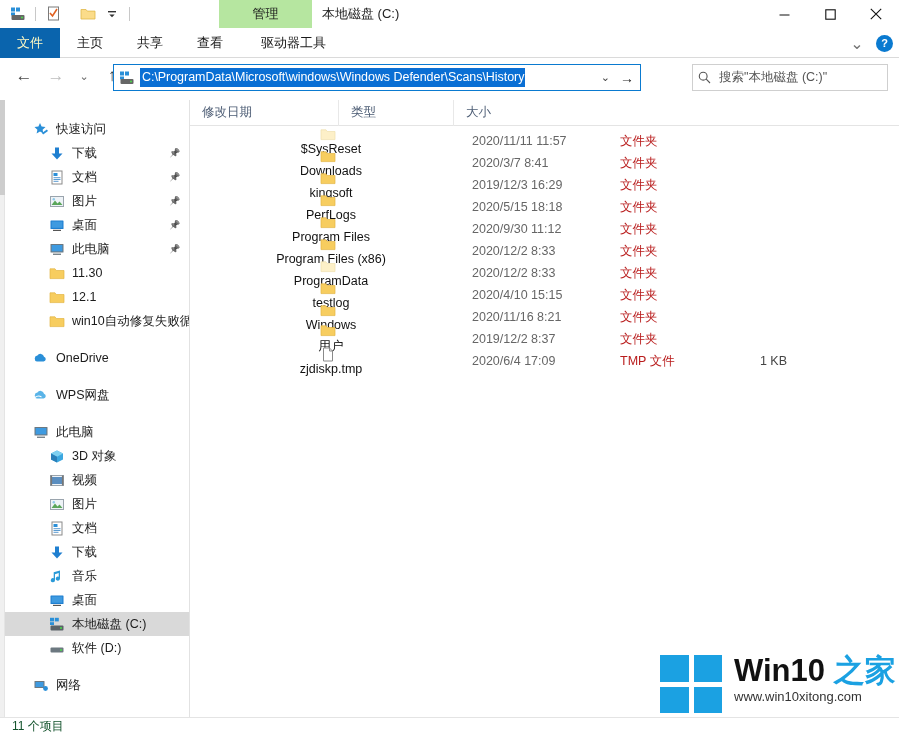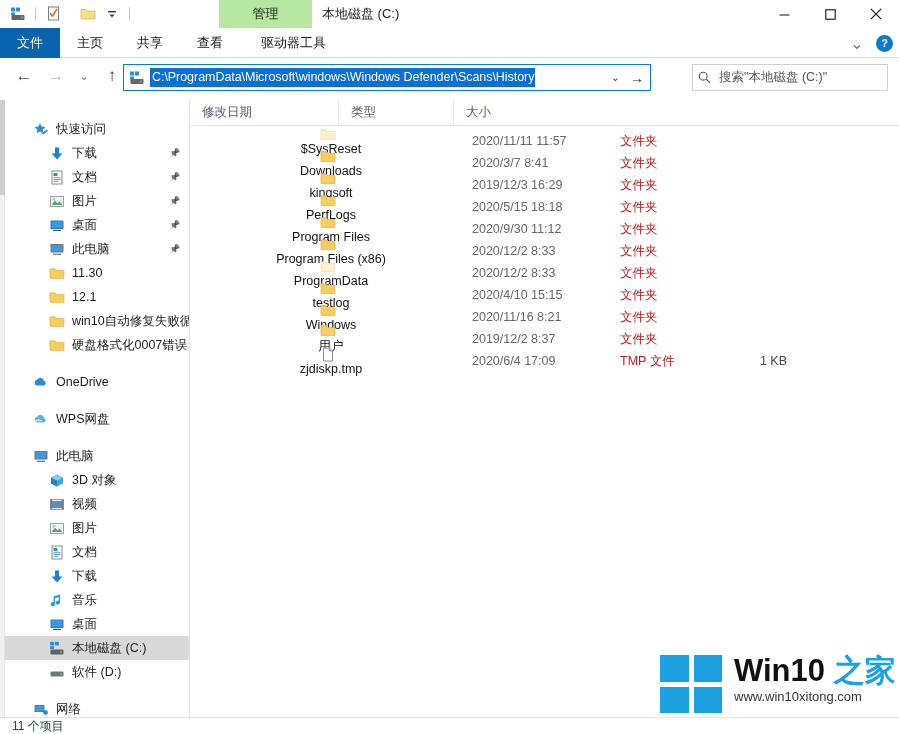--- a/index.html
+++ b/index.html
@@ -42,21 +42,21 @@
 
   
   .addrrow { position:relative; height:36px; background:#fff; display:flex; align-items:center; }
   .navbtn { width:24px; height:26px; display:flex; align-items:center; justify-content:center; font-size:17px; }
   .nav-back { color:#4a4a4a; margin-left:12px; }
   .nav-fwd  { color:#bdbdbd; margin-left:8px; }
   .nav-hist { color:#6a6a6a; margin-left:4px; font-size:11px; }
   .nav-up   { color:#3a3a3a; margin-left:4px; }
 
   .addrbox {
-    position:absolute; left:123px; top:64px; width:528px; height:27px;
+    position:absolute; left:113px; top:64px; width:528px; height:27px;
     border:1px solid #0a7ad0; background:#fff; display:flex; align-items:center;
   }
   .addr-icon { width:20px; display:flex; align-items:center; justify-content:center; margin-left:3px; }
   .addr-text {
     margin-left:3px; font-size:12.5px; color:#fff; background:#0a6fd4;
     padding:2px 1px 3px 2px; white-space:nowrap; letter-spacing:-0.05px;
   }
   .addr-chev { position:absolute; right:30px; color:#444; font-size:11px; }
   .addr-go { position:absolute; right:6px; color:#222; font-size:14px; }
 
@@ -312,28 +312,20 @@
           <span class="nav-lbl">12.1</span>
         </div>
         <div class="nav-item lvl1">
           <span class="nav-ico">
             <svg width="16" height="15" viewBox="0 0 16 15">
               <path d="M1 2.8 h5 l1.3 1.7 H15 V12.6 H1 Z" fill="#f7cd5f" stroke="#e3b544" stroke-width="0.7"></path>
             </svg>
           </span>
           <span class="nav-lbl">win10自动修复失败循环</span>
         </div>
-        <div class="nav-item lvl1">
-          <span class="nav-ico">
-            <svg width="16" height="15" viewBox="0 0 16 15">
-              <path d="M1 2.8 h5 l1.3 1.7 H15 V12.6 H1 Z" fill="#f7cd5f" stroke="#e3b544" stroke-width="0.7"></path>
-            </svg>
-          </span>
-          <span class="nav-lbl">硬盘格式化0007错误</span>
-        </div>
         <div class="gap"></div>
         <div class="nav-item lvl0">
           <span class="nav-ico">
             <svg width="16" height="15" viewBox="0 0 16 15">
               <path d="M4 10.5 a3 3 0 0 1 0.4 -5.9 a3.6 3.6 0 0 1 6.6 1.2 a2.4 2.4 0 0 1 -0.4 4.7 Z" fill="#2a8fd8"></path>
             </svg>
           </span>
           <span class="nav-lbl">OneDrive</span>
         </div>
         <div class="gap"></div>

